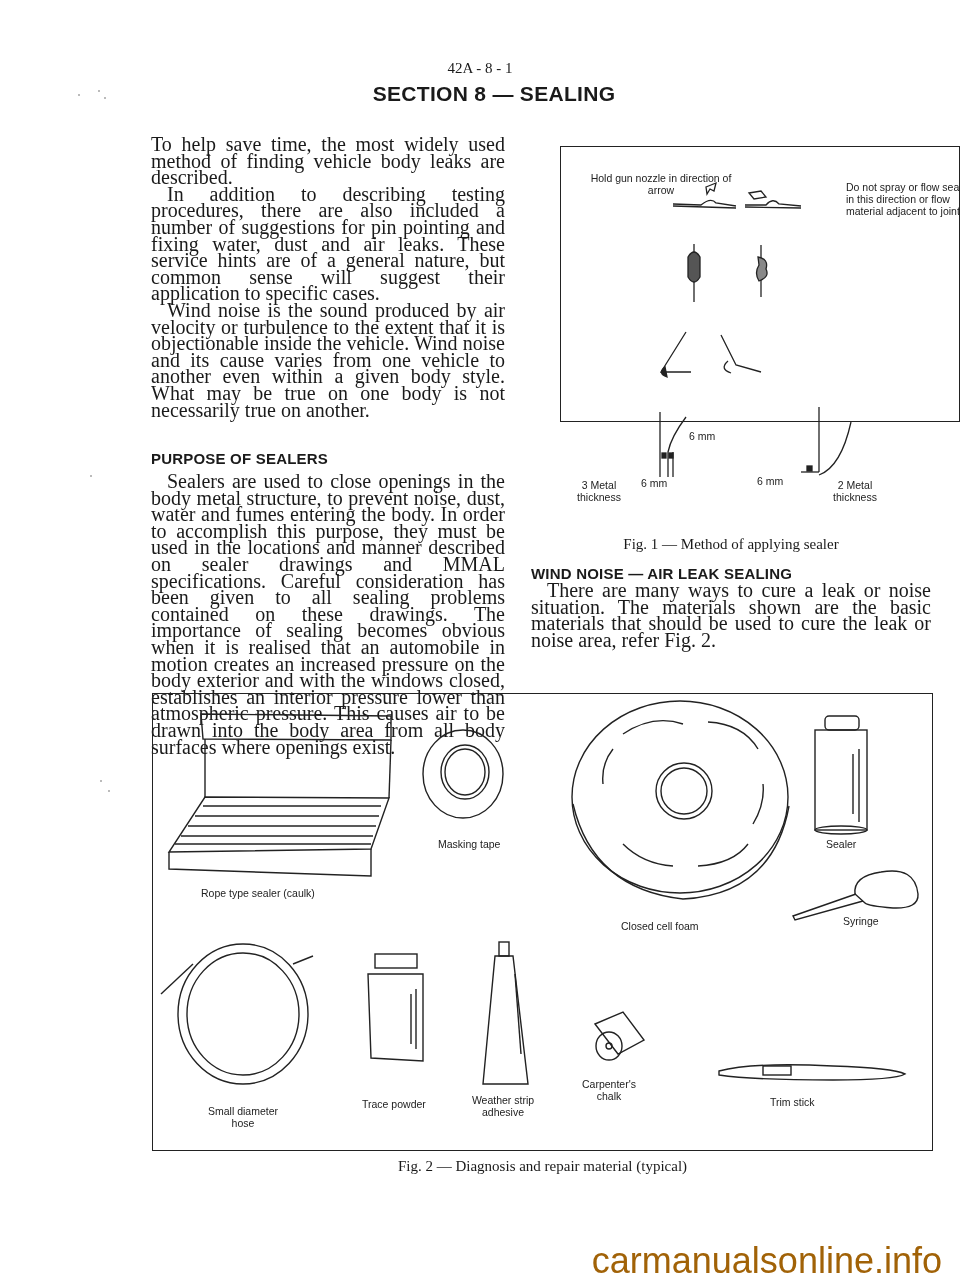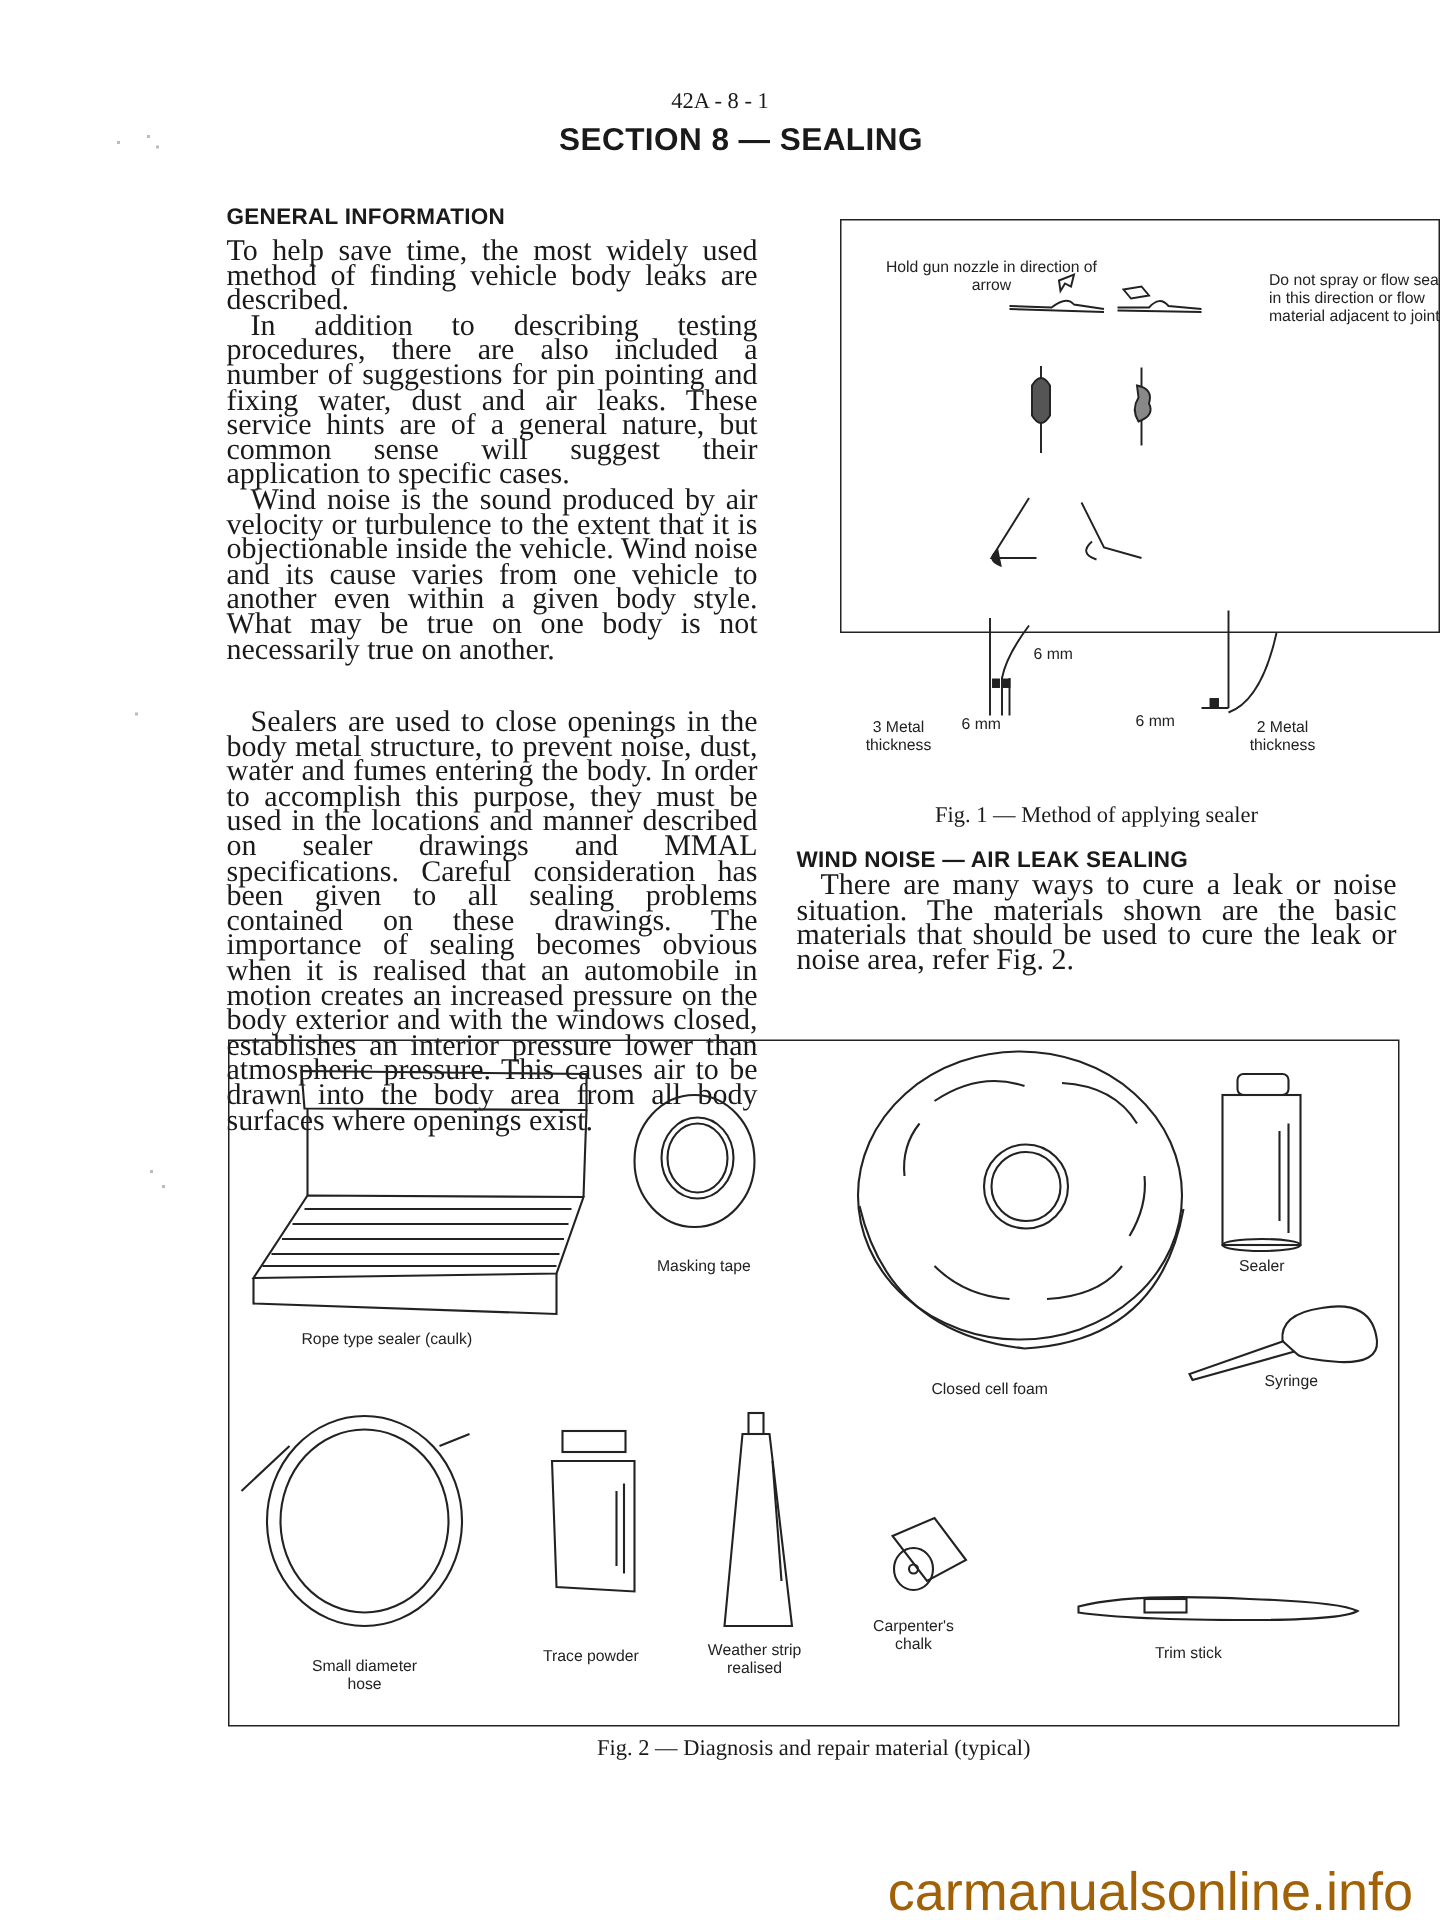--- a/index.html
+++ b/index.html
@@ -33,25 +33,25 @@
 <div class="section-title">SECTION 8 — SEALING</div>
 
 <div class="speck" style="left:78px;top:94px"></div>
 <div class="speck" style="left:98px;top:90px"></div>
 <div class="speck" style="left:104px;top:97px"></div>
 <div class="speck" style="left:90px;top:475px"></div>
 <div class="speck" style="left:100px;top:780px"></div>
 <div class="speck" style="left:108px;top:790px"></div>
 
 <div class="col-left">
-  <div class="heading">GENERAL INFORMATION</div>
   <p class="para">To help save time, the most widely used method of finding vehicle body leaks are described.</p>
   <p class="para indent">In addition to describing testing procedures, there are also included a number of suggestions for pin pointing and fixing water, dust and air leaks. These service hints are of a general nature, but common sense will suggest their application to specific cases.</p>
   <p class="para indent">Wind noise is the sound produced by air velocity or turbulence to the extent that it is objectionable inside the vehicle. Wind noise and its cause varies from one vehicle to another even within a given body style. What may be true on one body is not necessarily true on another.</p>
   <div class="gap"></div>
+  <div class="heading">PURPOSE OF SEALERS</div>
   <p class="para indent">Sealers are used to close openings in the body metal structure, to prevent noise, dust, water and fumes entering the body. In order to accomplish this purpose, they must be used in the locations and manner described on sealer drawings and MMAL specifications. Careful consideration has been given to all sealing problems contained on these drawings. The importance of sealing becomes obvious when it is realised that an automobile in motion creates an increased pressure on the body exterior and with the windows closed, establishes an interior pressure lower than atmospheric pressure. This causes air to be drawn into the body area from all body surfaces where openings exist.</p>
 </div>
 
 <div class="fig1">
   <div class="fig-label" style="left:20px;top:25px;width:160px;text-align:center;">Hold gun nozzle in direction of arrow</div>
   <div class="fig-label" style="left:285px;top:34px;width:125px;">Do not spray or flow sealer in this direction or flow material adjacent to joint</div>
 
   <svg width="400" height="378">
     <g stroke="#222" fill="none" stroke-width="1.3">
 
@@ -186,21 +186,21 @@
   <div class="fig-label" style="left:468px;top:226px;">Closed cell foam</div>
   <div class="fig-label" style="left:673px;top:144px;">Sealer</div>
   <div class="fig-label" style="left:690px;top:221px;">Syringe</div>
   <div class="fig-label" style="left:50px;top:411px;width:80px;text-align:center;">
     <div>Small diameter</div>
     <div>hose</div>
   </div>
   <div class="fig-label" style="left:209px;top:404px;">Trace powder</div>
   <div class="fig-label" style="left:310px;top:400px;width:80px;text-align:center;">
     <div>Weather strip</div>
-    <div>realised</div>
+    <div>adhesive</div>
   </div>
   <div class="fig-label" style="left:425px;top:384px;width:62px;text-align:center;">
     <div>Carpenter's</div>
     <div>chalk</div>
   </div>
   <div class="fig-label" style="left:617px;top:402px;">Trim stick</div>
 </div>
 <div class="fig2-caption">Fig. 2 — Diagnosis and repair material (typical)</div>
 
 <div class="watermark">carmanualsonline.info</div>

